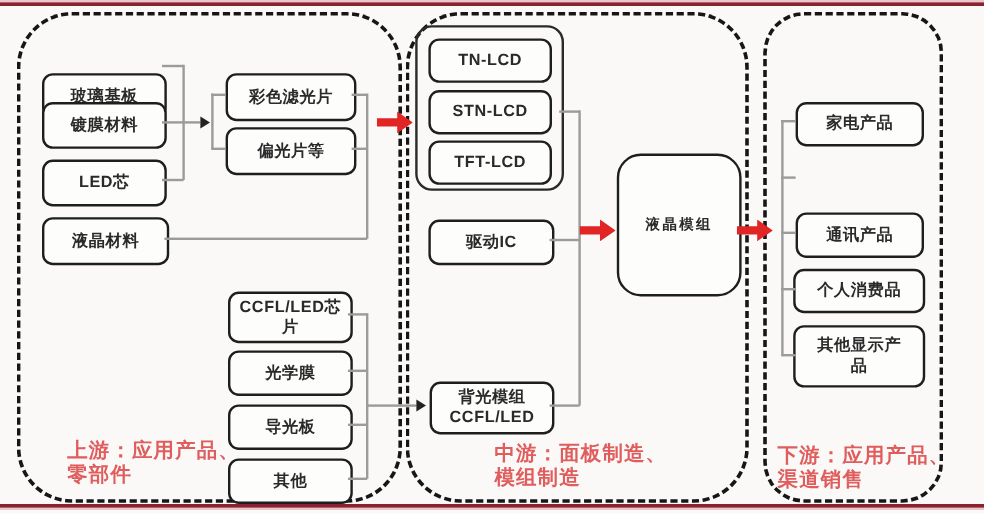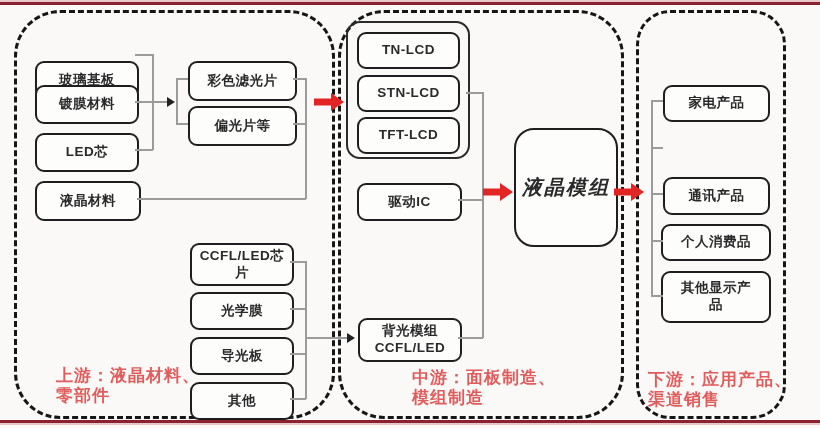--- a/index.html
+++ b/index.html
@@ -15,21 +15,21 @@
   .stage{position:absolute;border:3px dashed #161616;background:transparent;}
   .stage.up{left:14px;top:10px;width:315px;height:403px;border-radius:46px;}
   .stage.mid{left:338px;top:10px;width:280px;height:403px;border-radius:46px;}
   .stage.down{left:636px;top:10px;width:144px;height:403px;border-radius:34px;}
   .node{
     position:absolute;border:2px solid var(--box-border,#1e1e1e);border-radius:9px;
     background:#fdfdfc;display:flex;align-items:center;justify-content:center;
     font-size:13.5px;font-weight:600;color:#2a2a2a;text-align:center;
     white-space:pre-line;line-height:1.25;letter-spacing:.5px;
   }
-  .node.big{border-radius:20px;font-size:20px;border-width:2.5px;letter-spacing:2px;font-style:italic;}
+  .node.big{border-radius:20px;font-size:12px;border-width:2.5px;letter-spacing:2px;}
   .group{position:absolute;border:2px solid #2a2a2a;border-radius:14px;background:transparent;}
   .hline,.vline{position:absolute;background:var(--connector-gray,#9b9b9b);}
   .hline{height:1.5px;}
   .vline{width:1.5px;}
   .ah-right{
     position:absolute;width:0;height:0;
     border-left:8px solid #222;border-top:5px solid transparent;border-bottom:5px solid transparent;
   }
   .red-arrow{position:absolute;width:30px;height:18px;}
   .red-arrow svg{display:block;width:30px;height:18px;}
@@ -119,20 +119,20 @@
     <svg viewBox="0 0 30 18">
         <path d="M0 5.5 L17 5.5 L17 0 L30 9 L17 18 L17 12.5 L0 12.5 Z" fill="var(--accent-red,#e12424)"></path>
       </svg>
   </div>
   <div class="red-arrow" style="left:614px;top:183px;">
     <svg viewBox="0 0 30 18">
         <path d="M0 5.5 L17 5.5 L17 0 L30 9 L17 18 L17 12.5 L0 12.5 Z" fill="var(--accent-red,#e12424)"></path>
       </svg>
   </div>
 
-  <div class="stage-label" style="left:56px;top:366px;">上游：液晶材料、
+  <div class="stage-label" style="left:56px;top:366px;">上游：应用产品、
 零部件</div>
   <div class="stage-label" style="left:412px;top:368px;">中游：面板制造、
 模组制造</div>
   <div class="stage-label" style="left:648px;top:370px;">下游：应用产品、
 渠道销售</div>
 
 </div>
 
 </body></html>

